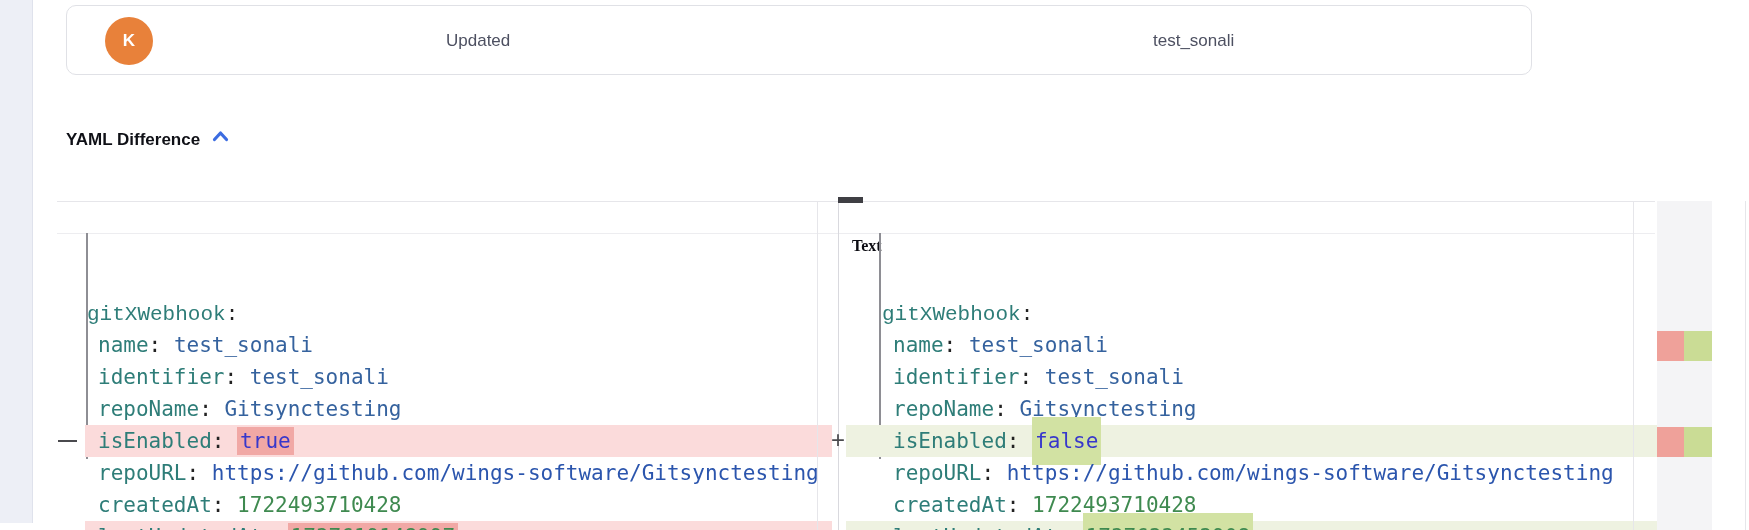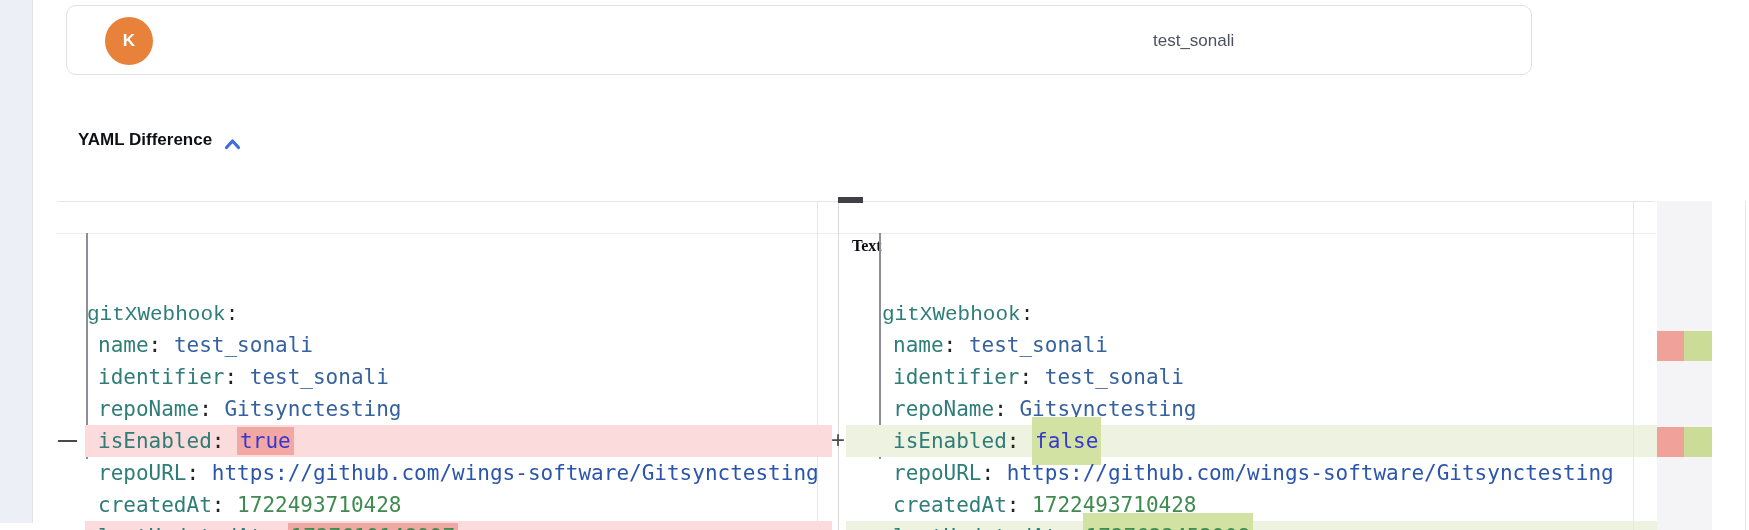--- a/index.html
+++ b/index.html
@@ -17,22 +17,22 @@
   .audit-card .avatar { position:absolute; left:38px; top:11px; width:48px; height:48px;
                 border-radius:50%; background:var(--avatar-bg); color:#fff;
                 display:flex; align-items:center; justify-content:center;
                 font-size:17px; font-weight:bold; }
   .card-cell { position:absolute; top:0; height:70px; display:flex; align-items:center;
                color:var(--card-text); font-size:17px; }
   .cell-user { left:100px; } .cell-action { left:379px; }
   .cell-type { left:734px; } .cell-name { left:1086px; }
 
   
-  .section-header { position:absolute; left:78px; top:130px; display:flex;
-                    align-items:flex-end; gap:12px; }
+  .section-header { position:absolute; left:66px; top:130px; display:flex;
+                    align-items:flex-start; gap:12px; }
   .section-title { font-size:17px; font-weight:bold; color:var(--title-color); }
   .chev { display:block; }
 
   
   .diff-area { position:absolute; left:57px; top:201px; width:1692px; height:329px; }
   .hline { position:absolute; left:0; width:1598px; height:1px; background:var(--faint-line); }
   .hline.top { top:0; } .hline.under1 { top:32px; background:#ededf0; }
   .vline { position:absolute; top:0; height:329px; width:1px; background:var(--faint-line); }
   .vline.inner-left  { left:760px; }
   .vline.divider     { left:781px; background:var(--divider); }
@@ -80,20 +80,21 @@
   .mm-red   { position:absolute; left:0; width:27px; background:var(--mm-red); }
   .mm-green { position:absolute; left:27px; width:28px; background:var(--mm-green); }
 </style>
 </head>
 <body>
 
 <div class="left-rail"></div>
 
 <div class="audit-card">
   <div class="avatar">K</div>
+  <div class="card-cell cell-action">Updated</div>
   <div class="card-cell cell-name">test_sonali</div>
 </div>
 
 <div class="section-header">
   <span class="section-title">YAML Difference</span>
   <svg class="chev" width="17" height="12" viewBox="0 0 17 12">
     <polyline points="2.5,9.5 8.5,3 14.5,9.5" fill="none" stroke="#3c6ce1" stroke-width="3.2" stroke-linecap="round" stroke-linejoin="round"></polyline>
   </svg>
 </div>
 

